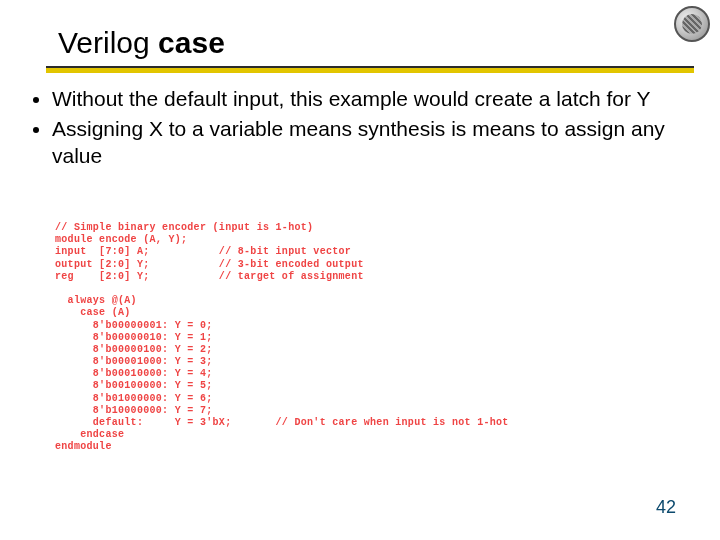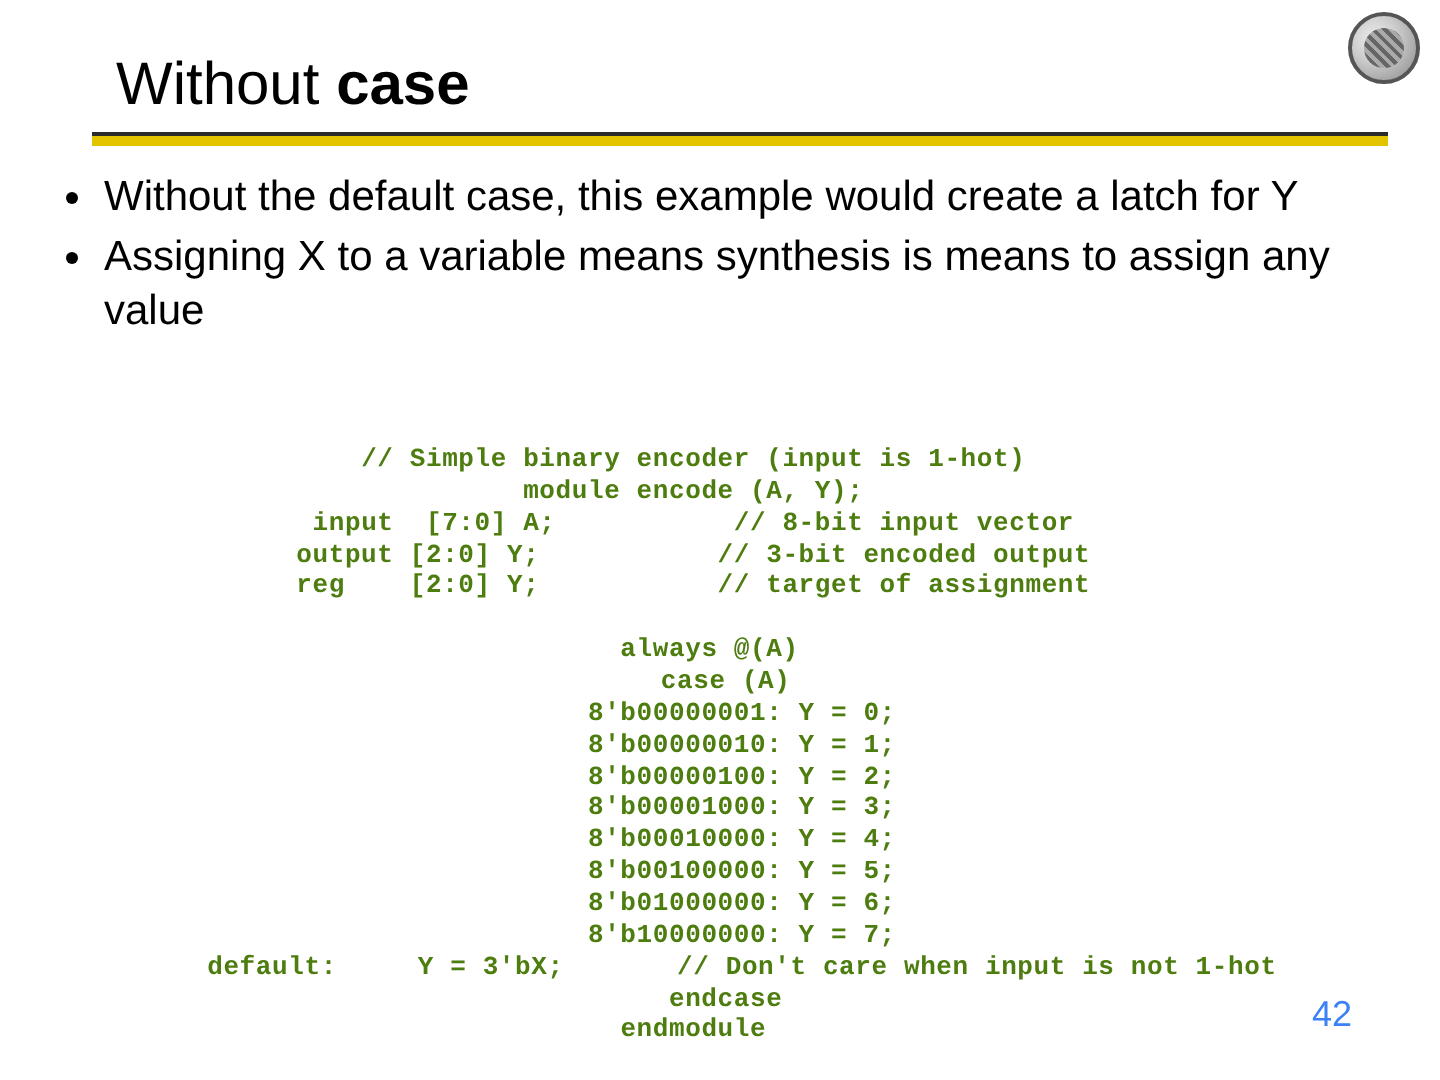--- a/index.html
+++ b/index.html
@@ -76,55 +76,54 @@
     padding-left: 28px;
   }
   .bullets li {
     margin-bottom: 4px;
   }
   .code {
     position: absolute;
     left: 55px;
     top: 222px;
     font-family: "Courier New", Courier, monospace;
-    font-size: 13px;
+    font-size: 10px;
     font-weight: bold;
     white-space: pre;
     line-height: 1.22;
     letter-spacing: 0.3px;
-    color: #4d7c0f;
-    text-align: center;
+    color: #ef4444;
   }
   .pagenum {
     position: absolute;
     right: 44px;
     bottom: 22px;
     font-size: 18px;
-    color: #3b82f6;
+    color: #0c4a6e;
   }
 </style>
 </head>
 <body>
 
 <div class="logo">
   <div class="logo-inner"></div>
 </div>
 
 <div class="title">
-  <span class="word1">Without</span>
+  <span class="word1">Verilog</span>
   <span> </span>
   <span class="word2">case</span>
 </div>
 
 <div class="rule-dark"></div>
 <div class="rule-yellow"></div>
 
 <div class="bullets">
   <ul>
-    <li>Without the default case, this example would create a latch for Y</li>
+    <li>Without the default input, this example would create a latch for Y</li>
     <li>Assigning X to a variable means synthesis is means to assign any value</li>
   </ul>
 </div>
 
 <div class="code">// Simple binary encoder (input is 1-hot)
 module encode (A, Y);
 input  [7:0] A;           // 8-bit input vector
 output [2:0] Y;           // 3-bit encoded output
 reg    [2:0] Y;           // target of assignment
 

